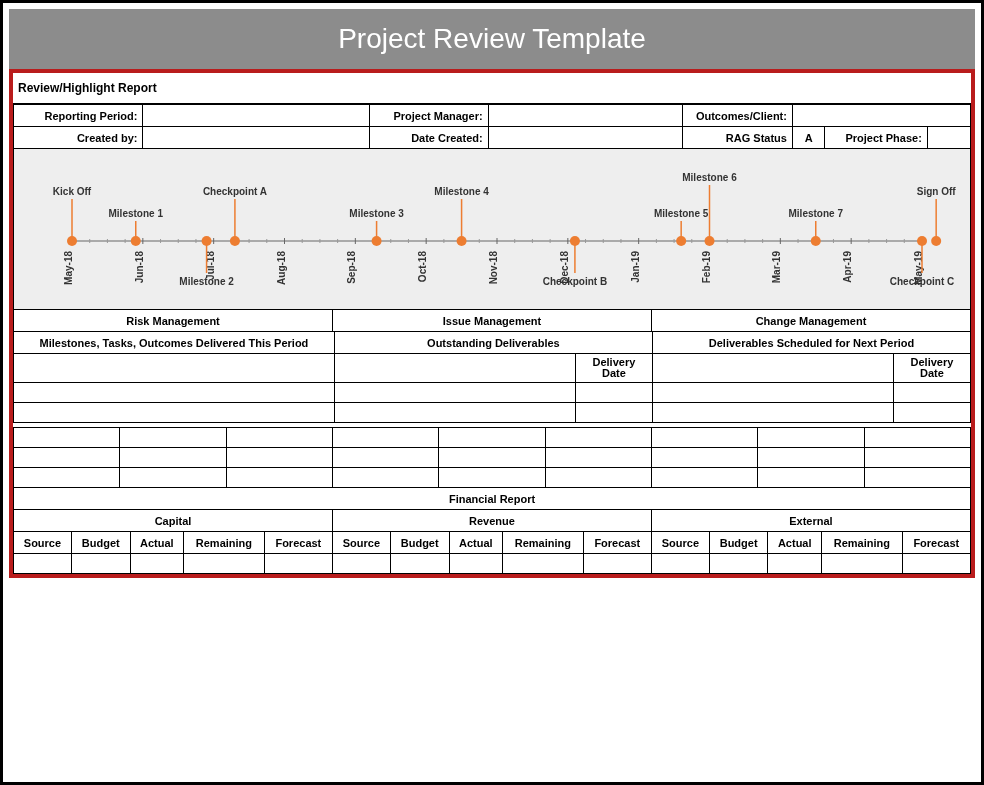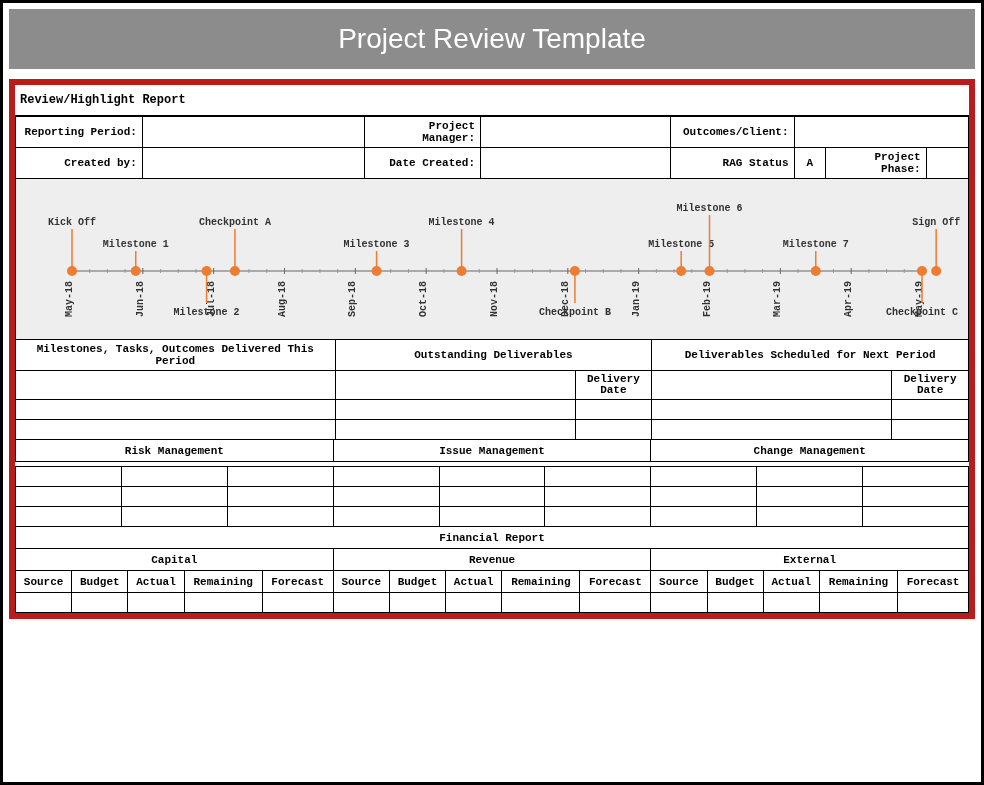--- a/index.html
+++ b/index.html
@@ -21,23 +21,22 @@
   .banner {
     background: #8c8c8c;
     color: #fff;
     text-align: center;
     font-size: 28px;
     font-weight: 300;
     padding: 14px 0;
     font-family: "Segoe UI Light", "Segoe UI", Arial, sans-serif;
   }
   .content {
-    border: 6px solid #b91c1c;
-    margin-top: 10px;
-    font-family: Liberation Mono, monospace;
+    border: 4px solid #b91c1c;
+    margin-top: 0;
   }
   table { border-collapse: collapse; width: 100%; }
   td, th { border: 1px solid #000; padding: 3px 5px; font-size: 11px; font-weight: bold; height: 22px; vertical-align: middle; }
   .label { font-weight: bold; text-align: right; }
   .center { text-align: center; }
   .section-title-row td { font-weight: bold; text-align: center; height: 22px; }
   .empty-row td { font-weight: normal; height: 20px; }
   .timeline-cell {
     background: #eee;
     padding: 0 !important;
@@ -186,20 +185,30 @@
                 <text x="900" y="136" font-size="10" fill="#333" text-anchor="middle">Checkpoint C</text>
               </svg>
         </td>
       </tr>
     </tbody>
       </table>
 
     <table style="margin-top:-1px">
       <tbody>
           <tr class="section-title-row">
+        <td colspan="3" style="width:33.3%">Risk Management</td>
+        <td colspan="3" style="width:33.3%">Issue Management</td>
+        <td colspan="3" style="width:33.3%">Change Management</td>
+      </tr>
+    </tbody>
+      </table>
+
+    <table style="margin-top:-1px">
+      <tbody>
+          <tr class="section-title-row">
         <td colspan="2" style="width:33.3%">Milestones, Tasks, Outcomes Delivered This Period</td>
         <td colspan="2" style="width:33.3%">Outstanding Deliverables</td>
         <td colspan="2" style="width:33.3%">Deliverables Scheduled for Next Period</td>
       </tr>
       <tr>
         <td rowspan="1" colspan="2"></td>
         <td style="width:25%"></td>
         <td class="center" style="width:8%;line-height:1">Delivery Date</td>
         <td style="width:25%"></td>
         <td class="center" style="width:8%;line-height:1">Delivery Date</td>
@@ -211,30 +220,20 @@
             <td></td>
             <td></td>
           </tr>
       <tr class="empty-row">
             <td colspan="2"></td>
             <td></td>
             <td></td>
             <td></td>
             <td></td>
           </tr>
-    </tbody>
-      </table>
-
-    <table style="margin-top:-1px">
-      <tbody>
-          <tr class="section-title-row">
-        <td colspan="3" style="width:33.3%">Risk Management</td>
-        <td colspan="3" style="width:33.3%">Issue Management</td>
-        <td colspan="3" style="width:33.3%">Change Management</td>
-      </tr>
     </tbody>
       </table>
     <table style="margin-top:4px">
       <tbody>
       <tr class="empty-row">
             <td></td>
             <td></td>
             <td></td>
             <td></td>
             <td></td>

